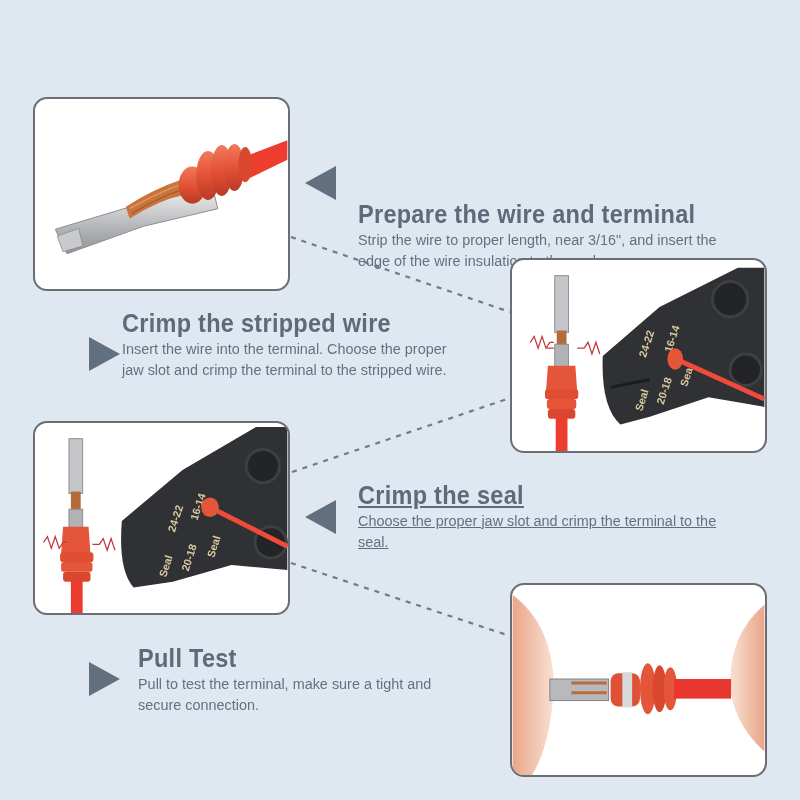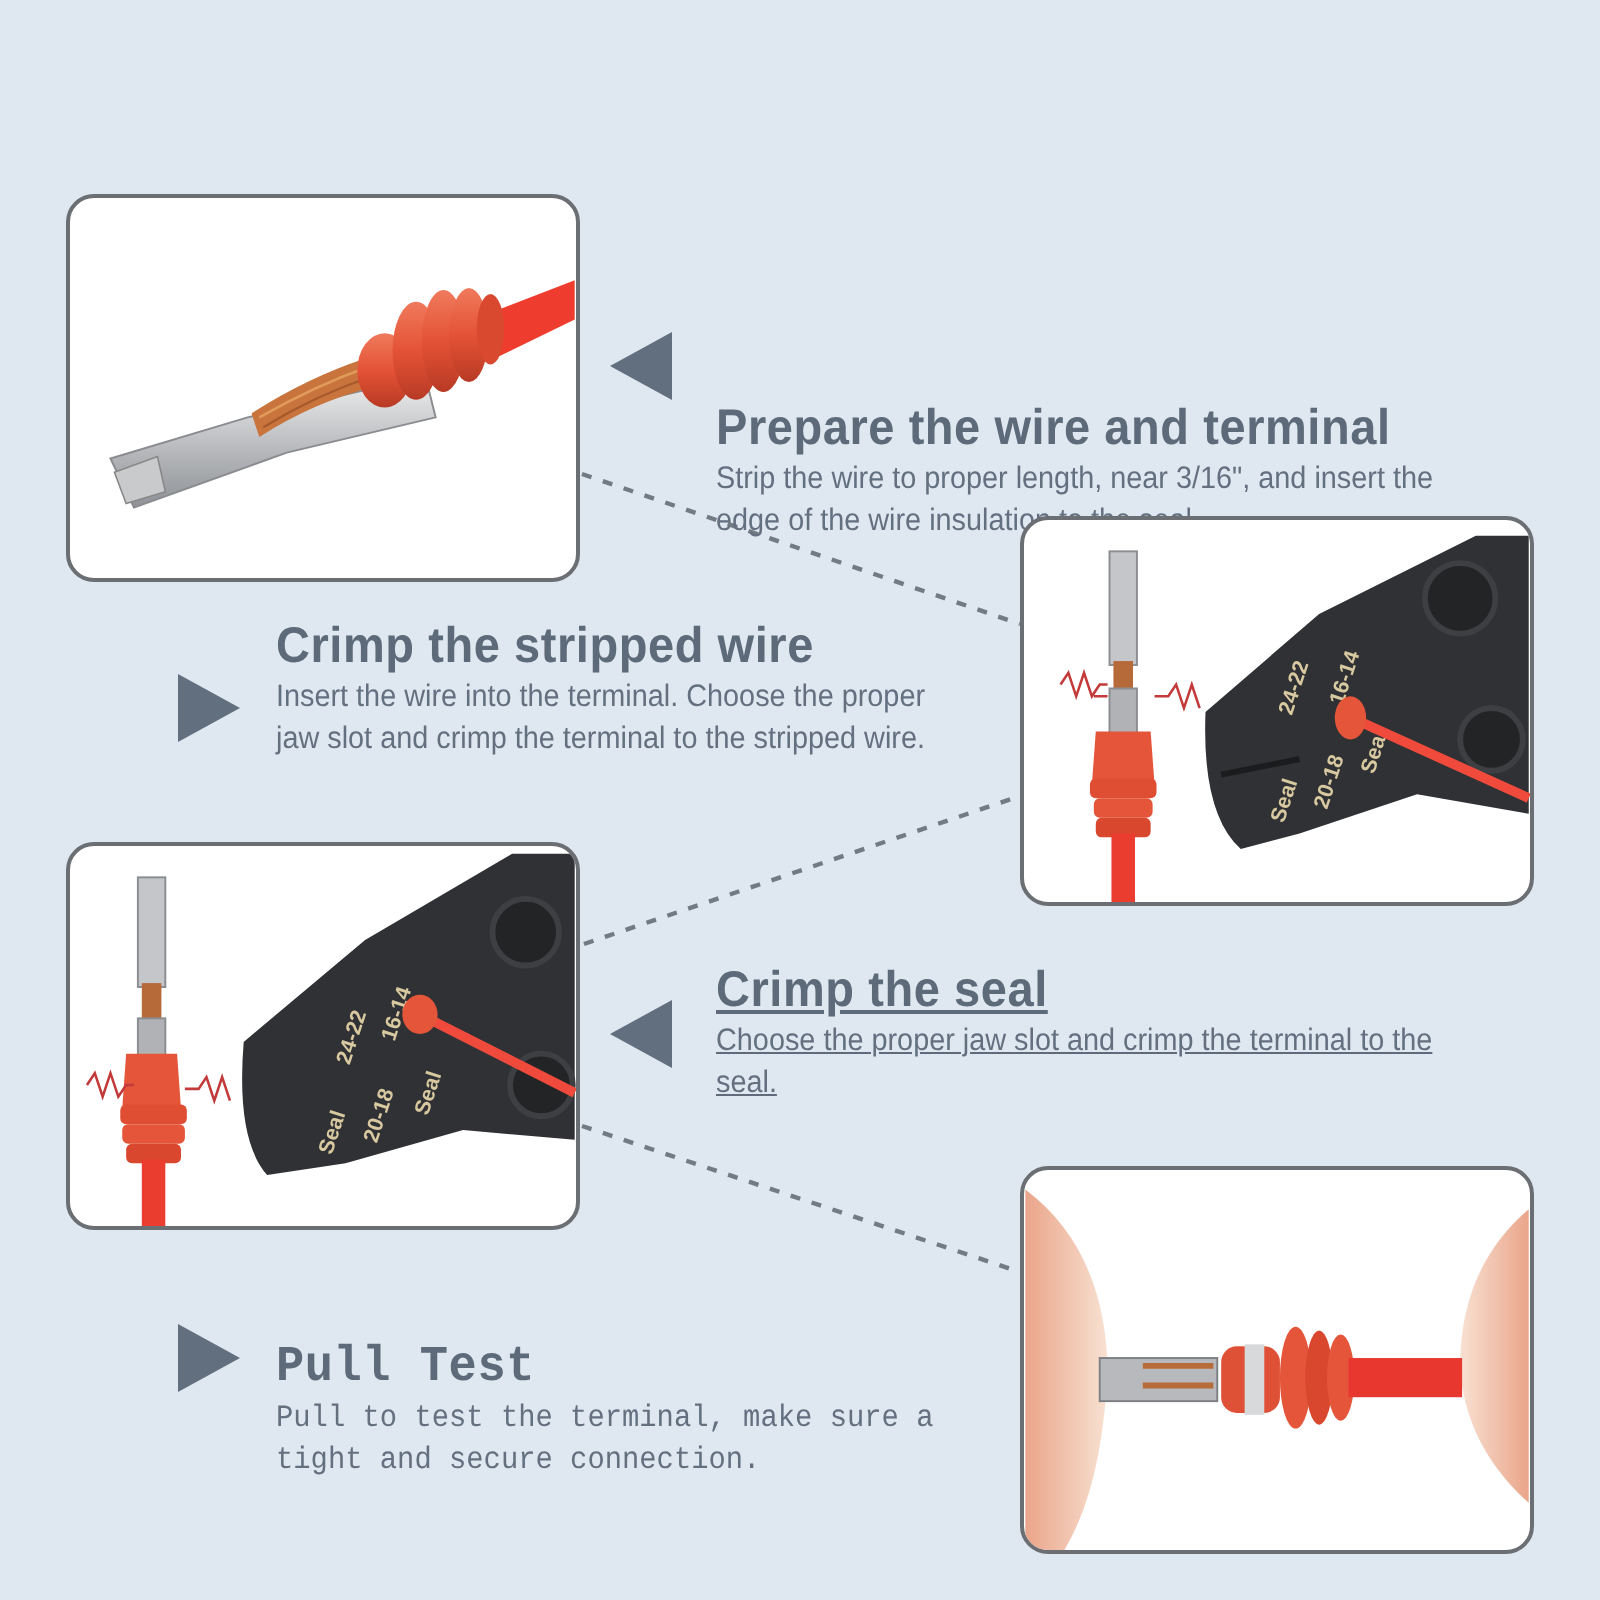--- a/index.html
+++ b/index.html
@@ -77,21 +77,21 @@
   </svg>
 </div>
 
 <div class="arrow left" style="left:305px;top:166px;"></div>
 <div class="step" style="left:358px;top:156px;width:420px;margin-top:43px;">
   <h2>Prepare the wire and terminal</h2>
   <p>Strip the wire to proper length, near 3/16", and insert the edge of the wire insulation to the seal.</p>
 </div>
 
 <div class="arrow right" style="left:89px;top:337px;"></div>
-<div class="step" style="left:138px;top:308px;width:365px;">
+<div class="step" style="left:122px;top:308px;width:365px;">
   <h2>Crimp the stripped wire</h2>
   <p>Insert the wire into the terminal. Choose the proper jaw slot and crimp the terminal to the stripped wire.</p>
 </div>
 
 <div class="panel" style="left:510px;top:258px;width:257px;height:195px;">
   <svg viewBox="0 0 257 195">
 
     <path d="M92 98 L150 48 L230 8 L257 8 L257 150 L200 140 L140 160 L110 168 Q90 150 92 98 Z" fill="#2f3134"></path>
     <path d="M100 130 L140 122" stroke="#1b1c1e" stroke-width="3"></path>
     <circle cx="222" cy="40" r="18" fill="#232426" stroke="#3d3f42" stroke-width="3"></circle>
@@ -145,21 +145,21 @@
   </svg>
 </div>
 
 <div class="arrow left" style="left:305px;top:500px;"></div>
 <div class="step" style="left:358px;top:480px;width:420px;text-decoration:underline;">
   <h2>Crimp the seal</h2>
   <p>Choose the proper jaw slot and crimp the terminal to the seal.</p>
 </div>
 
 <div class="arrow right" style="left:89px;top:662px;"></div>
-<div class="step" style="left:138px;top:669px;width:365px;font-family:Liberation Mono, monospace;">
+<div class="step" style="left:138px;top:643px;width:365px;">
   <h2>Pull Test</h2>
   <p>Pull to test the terminal, make sure a tight and secure connection.</p>
 </div>
 
 <div class="panel" style="left:510px;top:583px;width:257px;height:194px;">
   <svg viewBox="0 0 257 194">
     <defs>
       <linearGradient id="skinL" x1="0" y1="0" x2="1" y2="0">
         <stop offset="0" stop-color="#eaa58a"></stop>
           <stop offset="1" stop-color="#f8e1d2"></stop>

